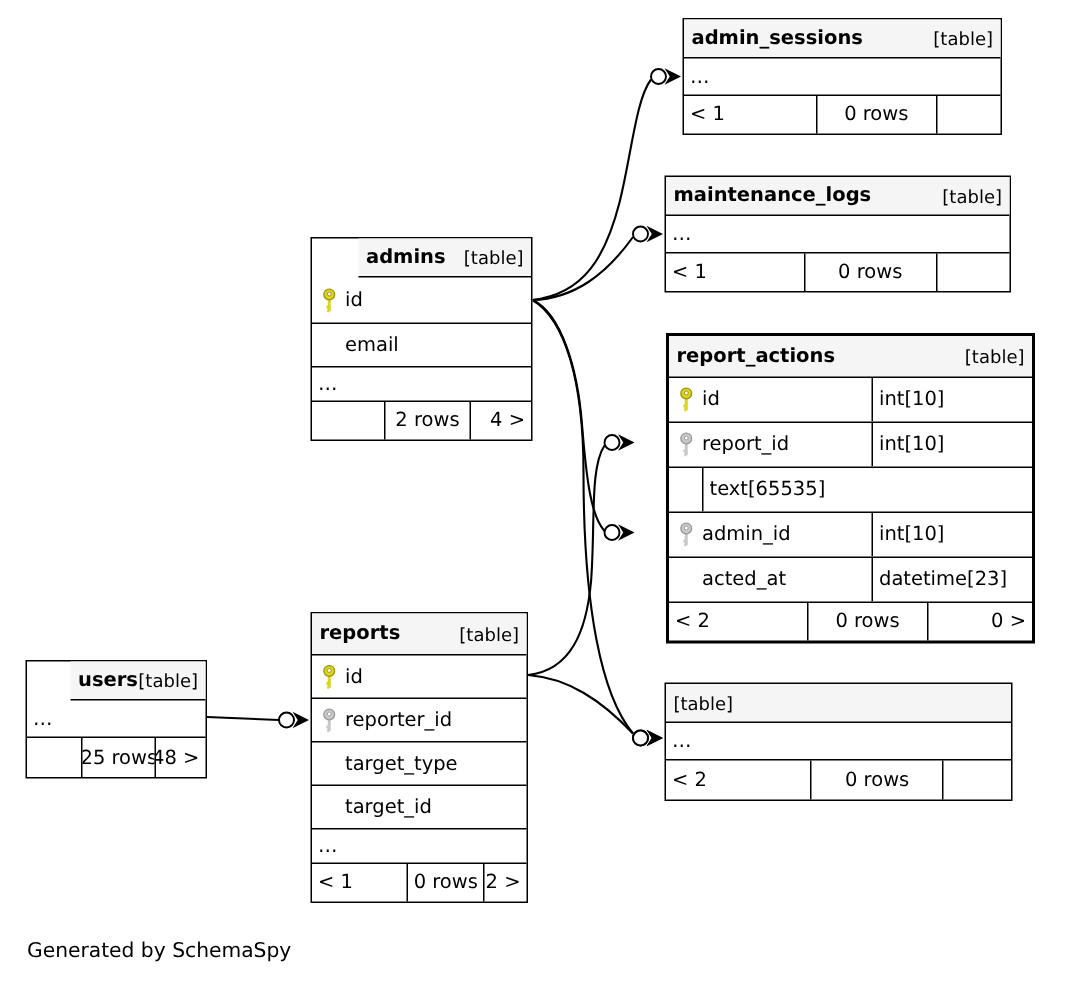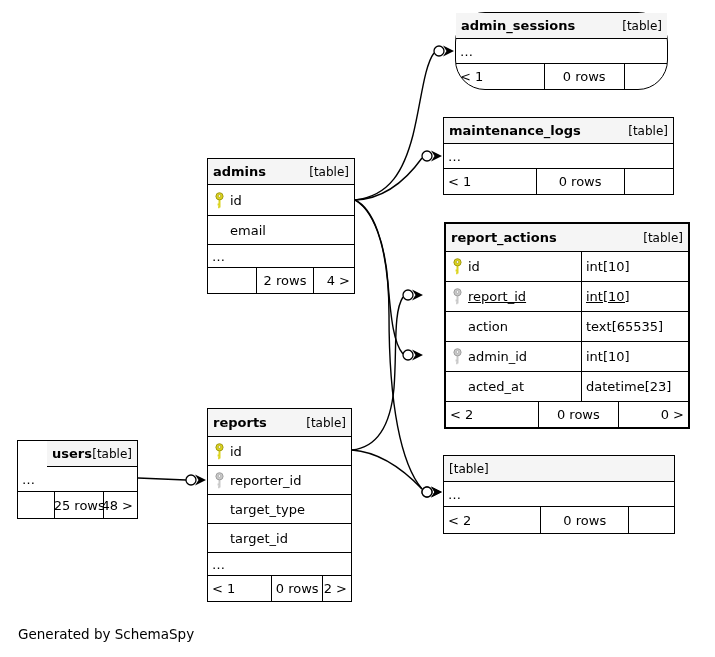--- a/index.html
+++ b/index.html
@@ -94,21 +94,21 @@
         <div class="tbl-row" style="height: 25px;">
           <span class="col-name dots">…</span>
         </div>
         <div class="tbl-footer" style="height: 26px;">
           <span class="cell a-left" style="width: 12%;"></span>
           <span class="cell a-center" style="width: 53%;">25 rows</span>
           <span class="cell a-right" style="width: 35%;">48 &gt;</span>
         </div>
       </div>
       <div class="tbl" style="left: 207px; top: 158px; width: 148px;">
-        <div class="tbl-header" style="height: 26px;">
+        <div class="tbl-header" style="height: 26px; margin-left: 31px;">
           <span class="tbl-name">admins</span>
           <span class="tbl-tag">[table]</span>
         </div>
         <div class="tbl-row" style="height: 31px;">
           <span class="key-cell">
             <svg width="11" height="17" viewBox="0 0 11 17">
               <path d="M5.5 7 L5.5 15.5 M5.5 12.6 L3.6 12.6 M5.5 15.2 L4.1 15.2" stroke="#dcd41e" stroke-width="2" fill="none"></path>
               <circle cx="5.5" cy="4.3" r="3.6" fill="#dcd41e" stroke="#9c940c" stroke-width="0.9"></circle>
               <circle cx="5.5" cy="4" r="1.3" fill="#ffffff" stroke="#9c940c" stroke-width="0.6"></circle>
             </svg>
@@ -163,21 +163,21 @@
         </div>
         <div class="tbl-row" style="height: 23px;">
           <span class="col-name dots">…</span>
         </div>
         <div class="tbl-footer" style="height: 25px;">
           <span class="cell a-left" style="width: 33%;">&lt; 1</span>
           <span class="cell a-center" style="width: 43%;">0 rows</span>
           <span class="cell a-right" style="width: 24%;">2 &gt;</span>
         </div>
       </div>
-      <div class="tbl" style="left: 455px; top: 12px; width: 213px; border-radius: 30px;">
+      <div class="tbl" style="left: 455px; top: 12px; width: 213px;">
         <div class="tbl-header" style="height: 26px;">
           <span class="tbl-name">admin_sessions</span>
           <span class="tbl-tag">[table]</span>
         </div>
         <div class="tbl-row" style="height: 25px;">
           <span class="col-name dots">…</span>
         </div>
         <div class="tbl-footer" style="height: 25px;">
           <span class="cell a-left" style="width: 34%;">&lt; 1</span>
           <span class="cell a-center" style="width: 43%;">0 rows</span>
@@ -207,34 +207,33 @@
           <span class="key-cell">
             <svg width="11" height="17" viewBox="0 0 11 17">
               <path d="M5.5 7 L5.5 15.5 M5.5 12.6 L3.6 12.6 M5.5 15.2 L4.1 15.2" stroke="#dcd41e" stroke-width="2" fill="none"></path>
               <circle cx="5.5" cy="4.3" r="3.6" fill="#dcd41e" stroke="#9c940c" stroke-width="0.9"></circle>
               <circle cx="5.5" cy="4" r="1.3" fill="#ffffff" stroke="#9c940c" stroke-width="0.6"></circle>
             </svg>
           </span>
           <span class="col-name">id</span>
           <span class="type-cell" style="flex: 0 0 107px;">int[10]</span>
         </div>
-        <div class="tbl-row" style="height: 30px; text-decoration: underline;">
+        <div class="tbl-row" style="height: 30px;">
           <span class="key-cell">
             <svg width="11" height="17" viewBox="0 0 11 17">
               <path d="M5.5 7 L5.5 15.5 M5.5 12.6 L3.6 12.6 M5.5 15.2 L4.1 15.2" stroke="#c9c9c9" stroke-width="2" fill="none"></path>
               <circle cx="5.5" cy="4.3" r="3.6" fill="#c9c9c9" stroke="#9a9a9a" stroke-width="0.9"></circle>
               <circle cx="5.5" cy="4" r="1.3" fill="#ffffff" stroke="#9a9a9a" stroke-width="0.6"></circle>
             </svg>
           </span>
           <span class="col-name">report_id</span>
           <span class="type-cell" style="flex: 0 0 107px;">int[10]</span>
         </div>
         <div class="tbl-row" style="height: 30px;">
           <span class="key-cell"></span>
-          <span class="col-name">action</span>
           <span class="type-cell" style="flex: 0 0 107px;">text[65535]</span>
         </div>
         <div class="tbl-row" style="height: 30px;">
           <span class="key-cell">
             <svg width="11" height="17" viewBox="0 0 11 17">
               <path d="M5.5 7 L5.5 15.5 M5.5 12.6 L3.6 12.6 M5.5 15.2 L4.1 15.2" stroke="#c9c9c9" stroke-width="2" fill="none"></path>
               <circle cx="5.5" cy="4.3" r="3.6" fill="#c9c9c9" stroke="#9a9a9a" stroke-width="0.9"></circle>
               <circle cx="5.5" cy="4" r="1.3" fill="#ffffff" stroke="#9a9a9a" stroke-width="0.6"></circle>
             </svg>
           </span>

